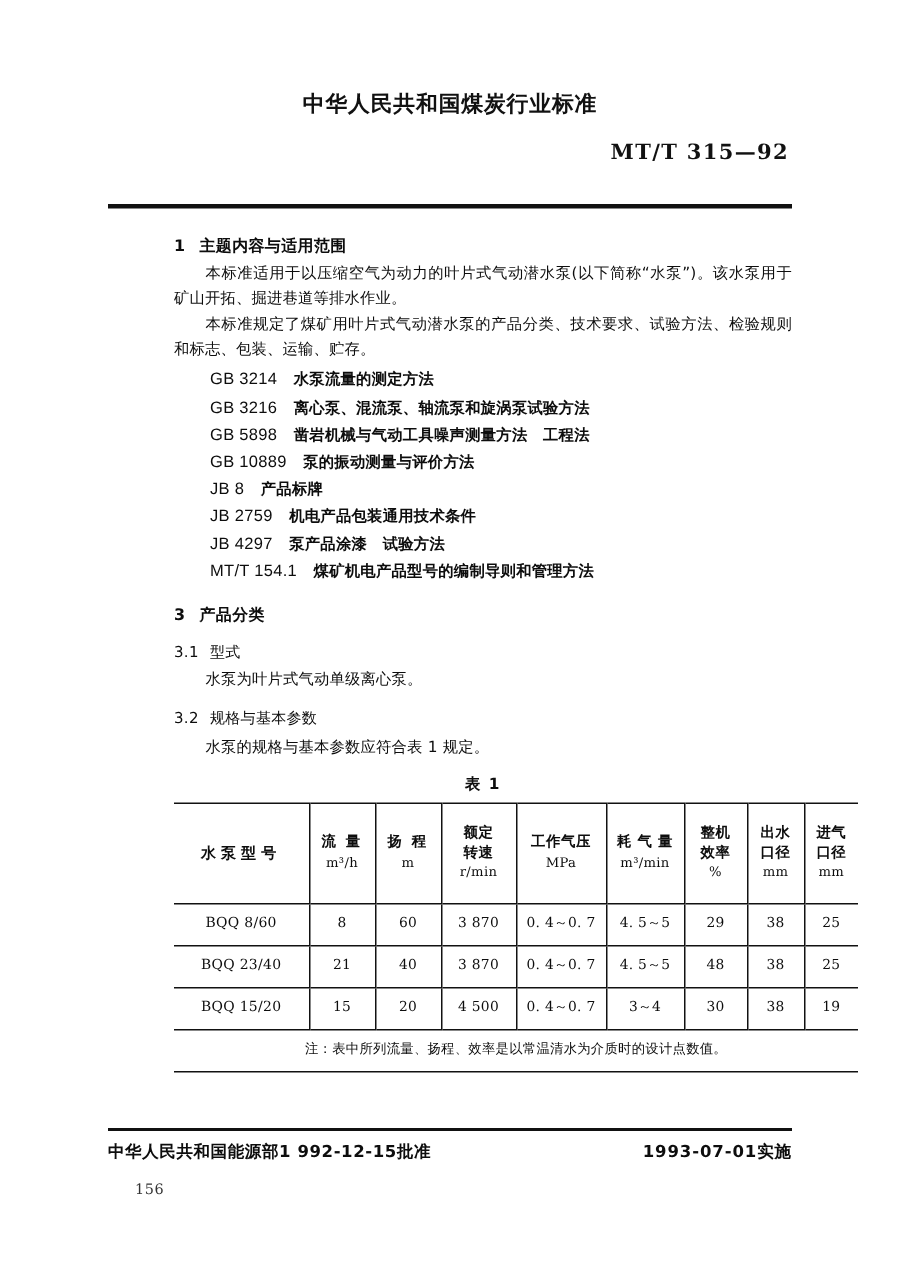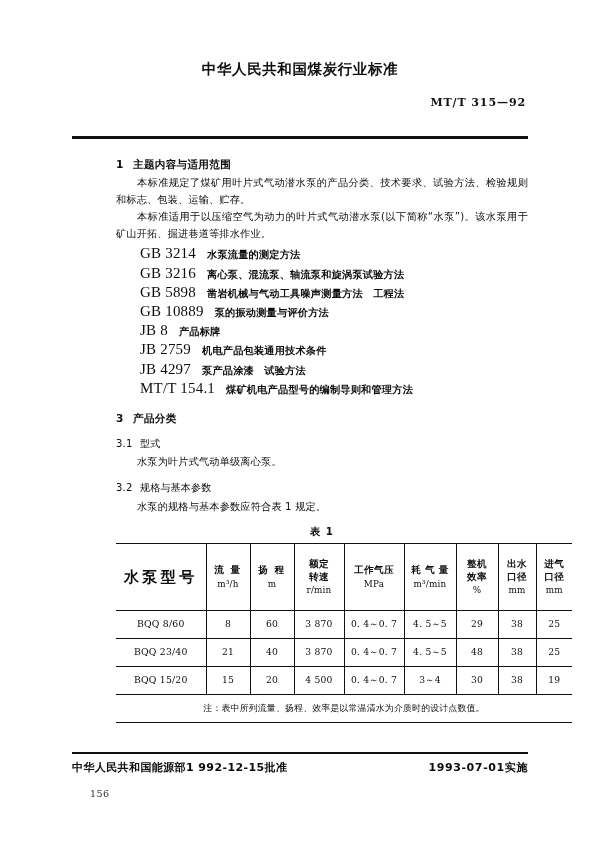--- a/index.html
+++ b/index.html
@@ -39,21 +39,21 @@
     color: #111;
   }
   .std-number-row {
     margin-top: 12px;
     text-align: right;
     padding-right: 2px;
   }
   .std-number {
     font-family: "DejaVu Serif", "Liberation Serif", serif;
     font-weight: bold;
-    font-size: 11px;
+    font-size: 14px;
     letter-spacing: 0.9px;
     color: #111;
   }
   .doc-title {
     margin-top: 10px;
     text-align: center;
     font-weight: bold;
     font-size: 17.5px;
     letter-spacing: 5px;
     color: #0a0a0a;
@@ -110,22 +110,22 @@
     list-style: none;
   }
   .ref-list li {
     display: flex;
     align-items: baseline;
     margin-bottom: 2.6px;
     padding-left: 24px;
     line-height: 14.6px;
   }
   .ref-code {
-    font-family: Liberation Serif, serif;
-    font-size: 15px;
+    font-family: Liberation Sans, sans-serif;
+    font-size: 11px;
     white-space: nowrap;
     letter-spacing: 0.2px;
   }
   .ref-title {
     font-size: 10.2px;
     font-weight: bold;
     margin-left: 11px;
     letter-spacing: 0.2px;
   }
 
@@ -176,21 +176,21 @@
   .th-unit {
     display: block;
     font-family: "DejaVu Serif", "Liberation Serif", serif;
     font-weight: normal;
     font-size: 8.8px;
     letter-spacing: 0.2px;
     margin-top: 1px;
   }
   .th-model {
     letter-spacing: 3.4px;
-    font-size: 15px;
+    font-size: 10px;
   }
   table.spec tbody tr {
     border-bottom: 1.1px solid #111;
   }
   table.spec tbody td {
     height: 27px;
     font-family: "DejaVu Serif", "Liberation Serif", serif;
     font-size: 9.2px;
     letter-spacing: 0.2px;
   }
@@ -260,22 +260,22 @@
         <span class="std-number">MT/T 315—92</span>
       </div>
       <div class="header-rule"></div>
     </div>
 
     <div class="body-area">
 
       <div class="sec-head">
         <span class="num">1</span><span>主题内容与适用范围</span>
       </div>
+      <p class="para">本标准适用于以压缩空气为动力的叶片式气动潜水泵(以下简称“水泵”)。该水泵用于矿山开拓、掘进巷道等排水作业。</p>
       <p class="para">本标准规定了煤矿用叶片式气动潜水泵的产品分类、技术要求、试验方法、检验规则和标志、包装、运输、贮存。</p>
-      <p class="para">本标准适用于以压缩空气为动力的叶片式气动潜水泵(以下简称“水泵”)。该水泵用于矿山开拓、掘进巷道等排水作业。</p>
 
       <ul class="ref-list">
         <li>
           <span class="ref-code">GB 3214</span>
           <span class="ref-title">水泵流量的测定方法</span>
         </li>
         <li>
           <span class="ref-code">GB 3216</span>
           <span class="ref-title">离心泵、混流泵、轴流泵和旋涡泵试验方法</span>
         </li>

